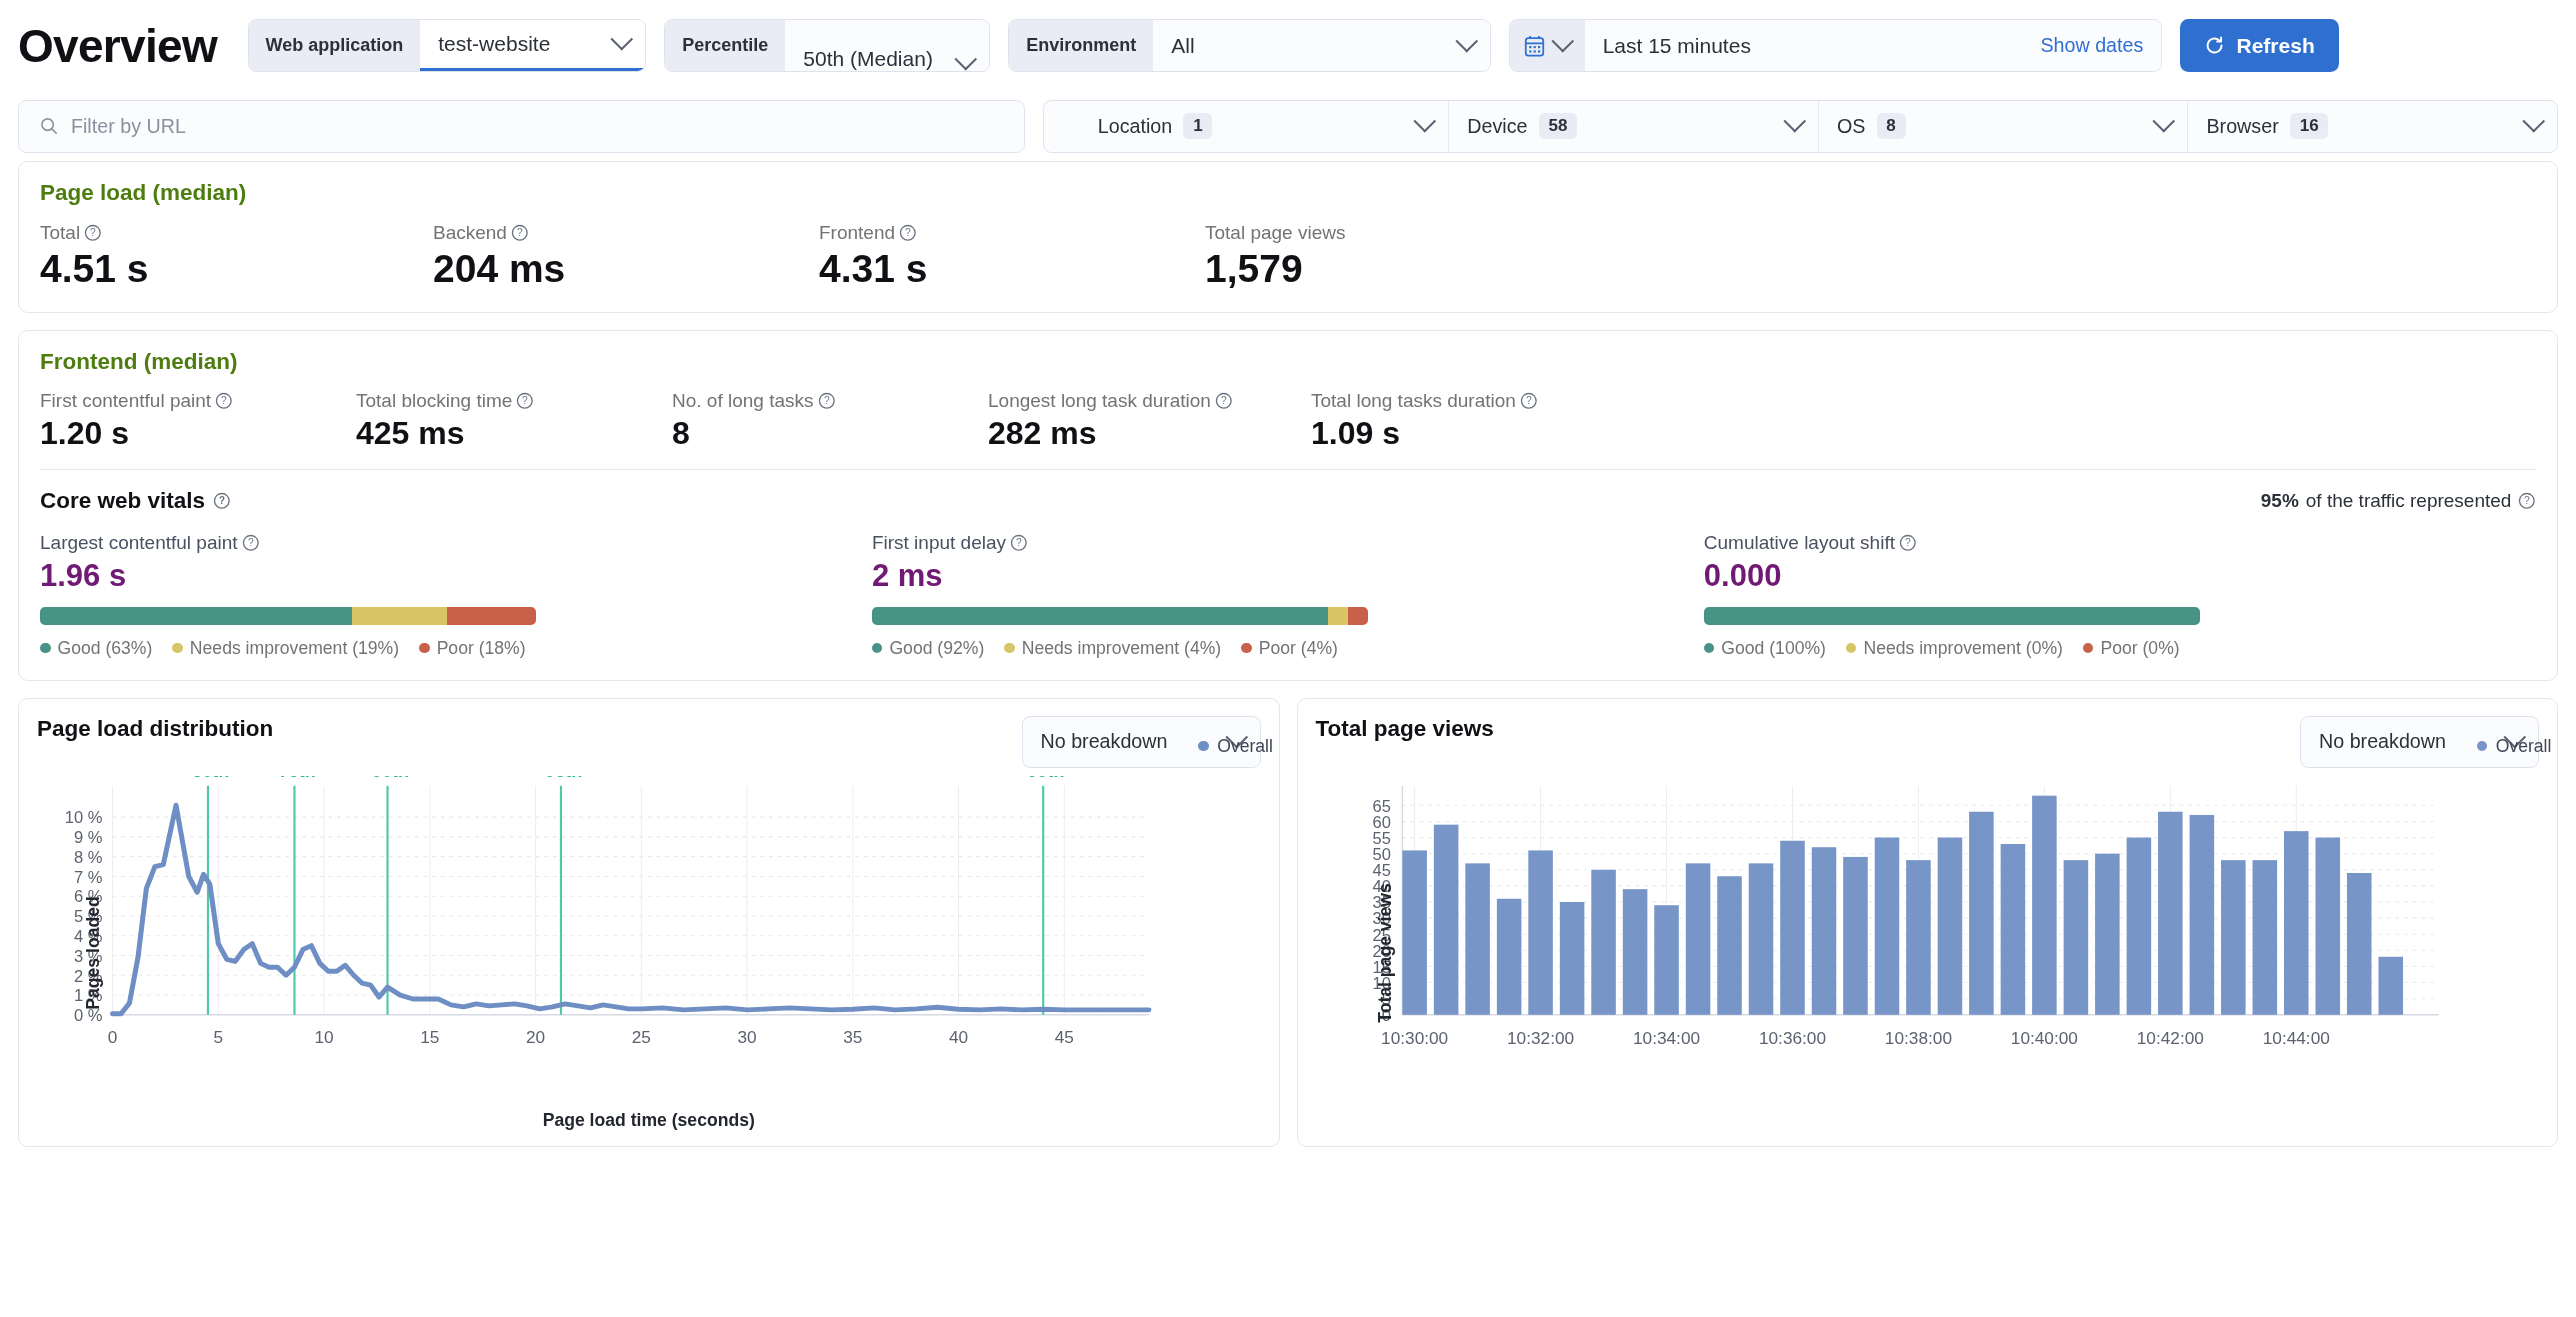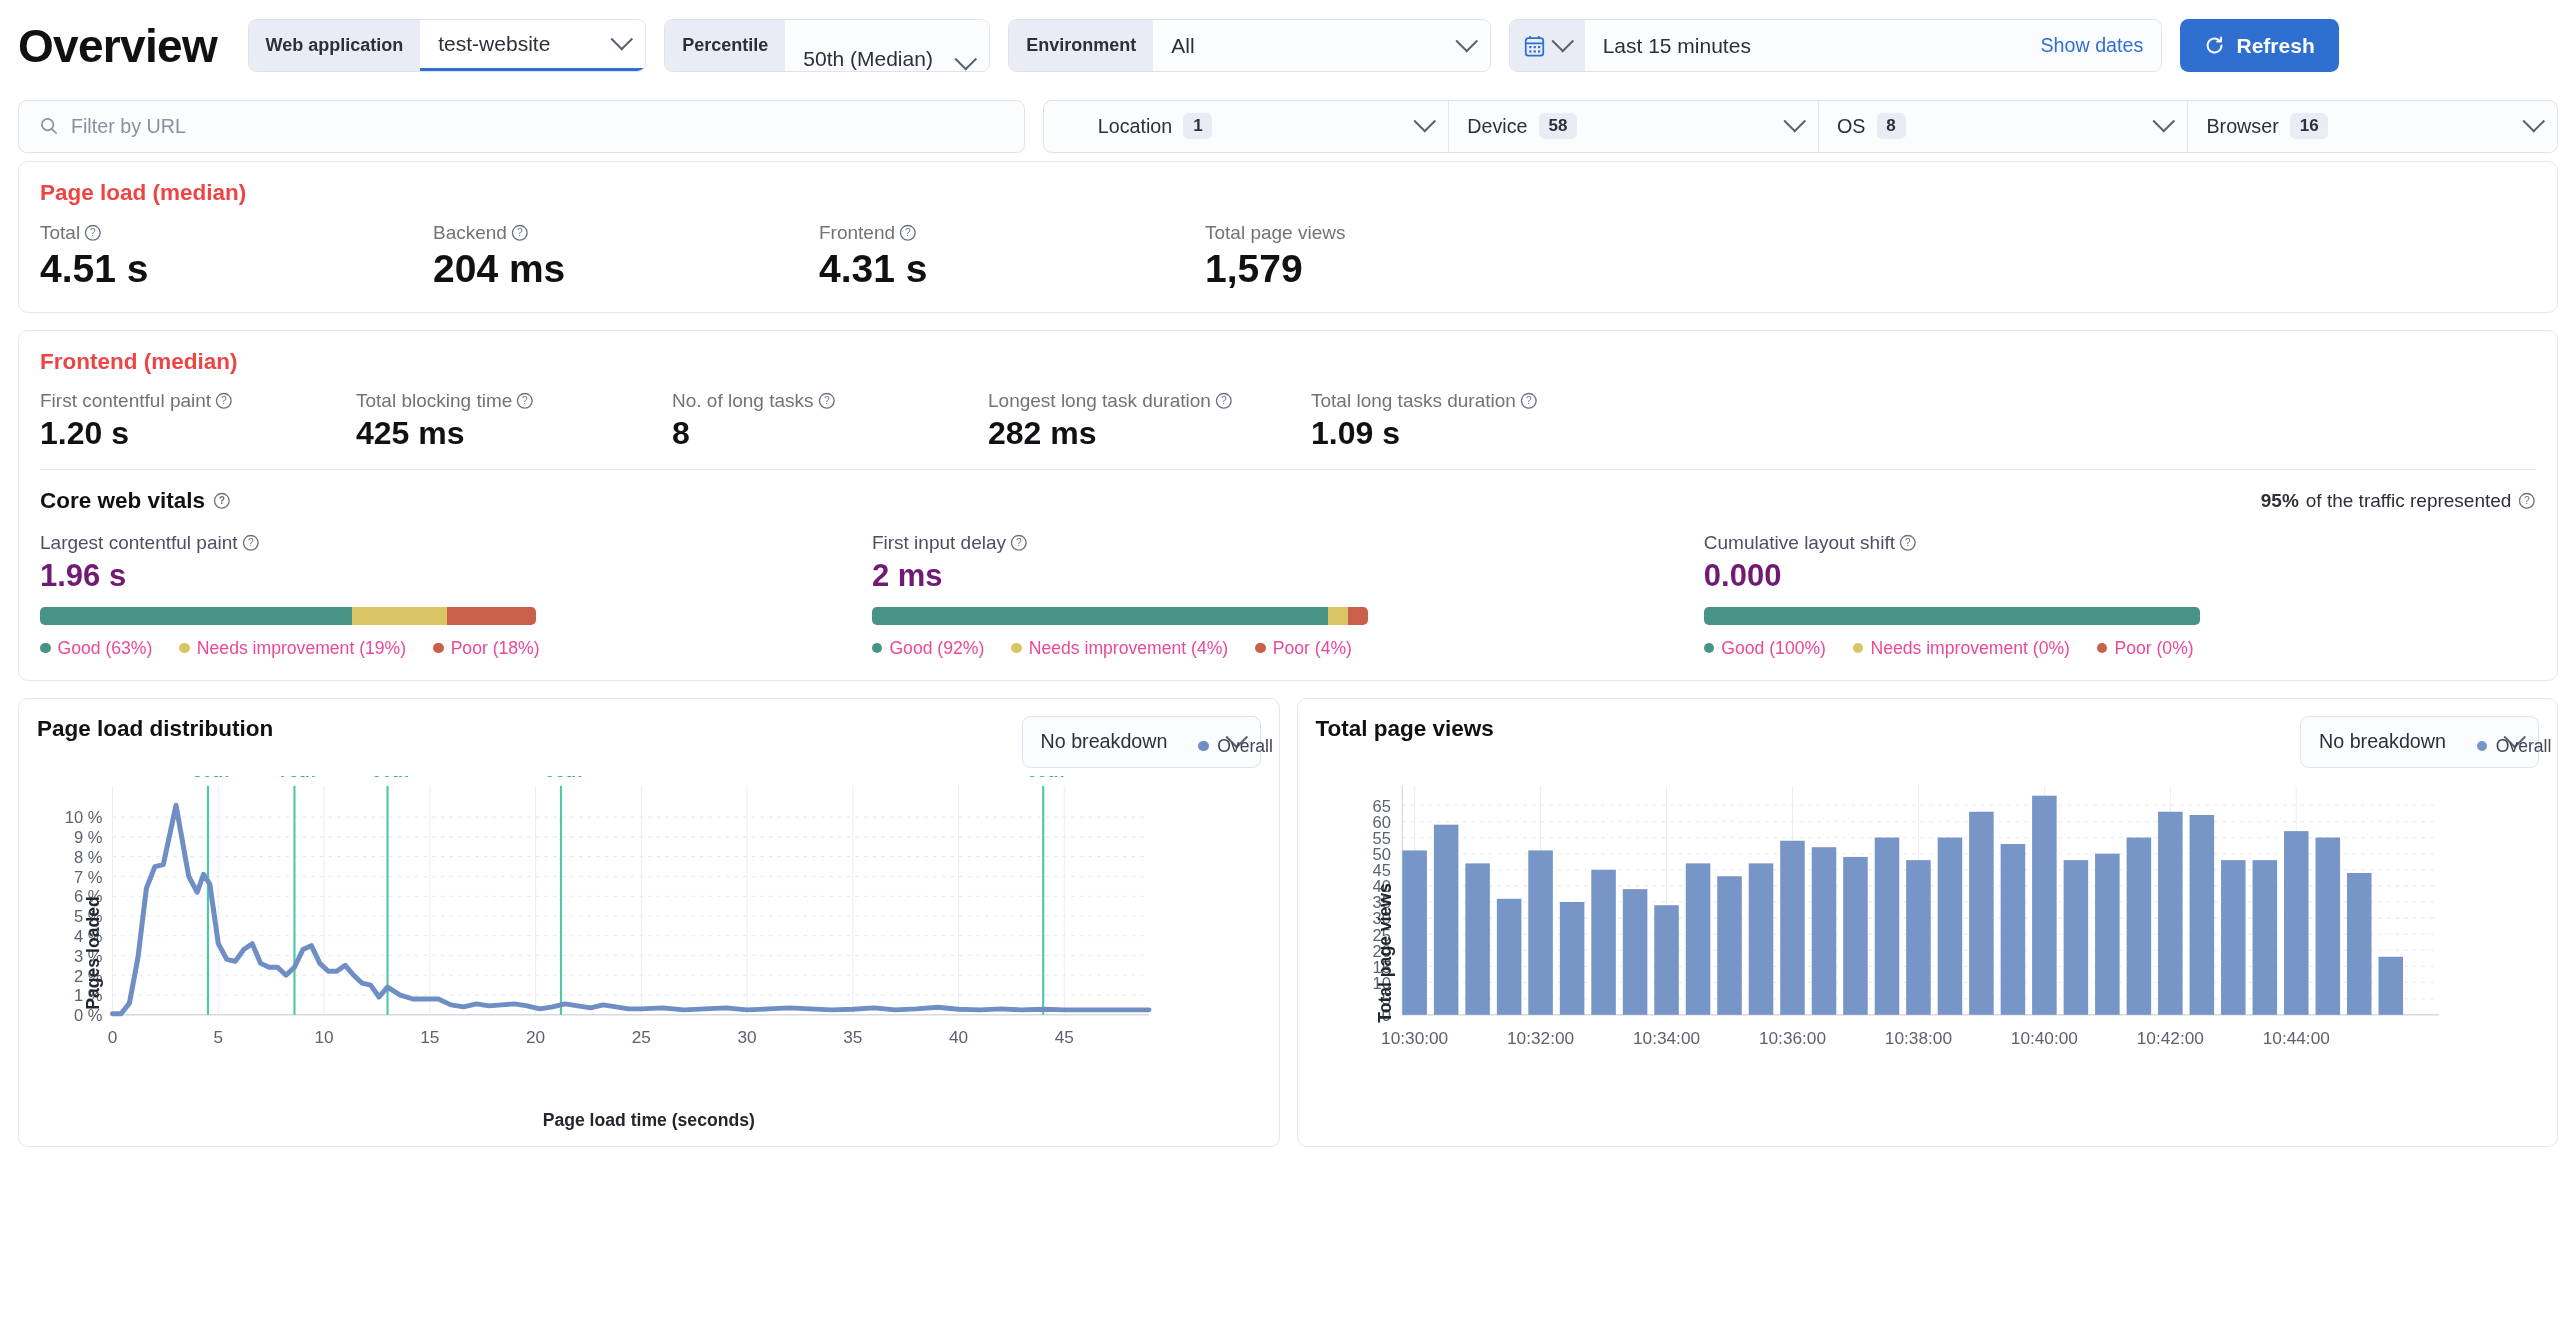--- a/index.html
+++ b/index.html
@@ -113,21 +113,21 @@
     font-size:17px; font-weight:600; padding:2.8px 9.8px;
   }
   .facet .chev { margin-left:auto; }
 
   
   .panel {
     margin: 0 18px 17px 18px;
     border:0.7px solid #e3e6ef; border-radius:9.8px; background:#fff;
   }
   .panel-pad { padding: 18px 21px 21px 21px; }
-  .panel-title { font-size:22.5px; font-weight:700; color:#ef4444; }
+  .panel-title { font-size:22.5px; font-weight:700; color:#4d7c0f; }
 
   .metric-row { display:flex; margin-top:15.5px; }
   .metric { }
   .metric-label {
     font-size:19px; color:#737373; display:flex; align-items:center; gap:4.2px;
   }
   .metric-value {
     font-size:39px; font-weight:700; color:#101114; margin-top:4.2px; line-height:1.1;
   }
   .q-icon { width:17.6px; height:17.6px; flex:none; }
@@ -138,21 +138,21 @@
   .cwv-head { display:flex; align-items:center; justify-content:space-between; margin-top:18px; }
   .cwv-title { font-size:22.5px; font-weight:700; color:#101114; display:flex; align-items:center; gap:8.4px;}
   .cwv-traffic { font-size:19px; color:#2c3038; display:flex; align-items:center; gap:7px; }
   .cwv-traffic b { font-weight:700; }
 
   .cwv-row { display:flex; margin-top:18px; }
   .cwv-col { width: 33.33%; }
   .cwv-label { font-size:19px; color:#4a5160; display:flex; align-items:center; gap:4.2px; }
   .cwv-value { font-size:31px; font-weight:700; color:#701a75; margin-top:4.2px; }
   .cwv-bar { display:flex; height:18px; border-radius:4.9px; overflow:hidden; margin-top:12.6px; width:496px; }
-  .cwv-legend { display:flex; gap:27px; margin-top:12.6px; font-size:17.6px; color:#ec4899; }
+  .cwv-legend { display:flex; gap:20px; margin-top:12.6px; font-size:17.6px; color:#737373; }
   .cwv-legend span { display:flex; align-items:center; gap:7px; }
   .dot { width:10.5px; height:10.5px; border-radius:50%; display:inline-block; }
 
   
   .charts-row { display:flex; gap:17px; padding: 0 18px 14px 18px; }
   .chart-card {
     flex:1; border:0.7px solid #e3e6ef; border-radius:9.8px; background:#fff;
     padding: 17px 18px 15.5px 18px; height: 449px; position:relative;
   }
   .chart-head { display:flex; align-items:flex-start; justify-content:space-between; }

